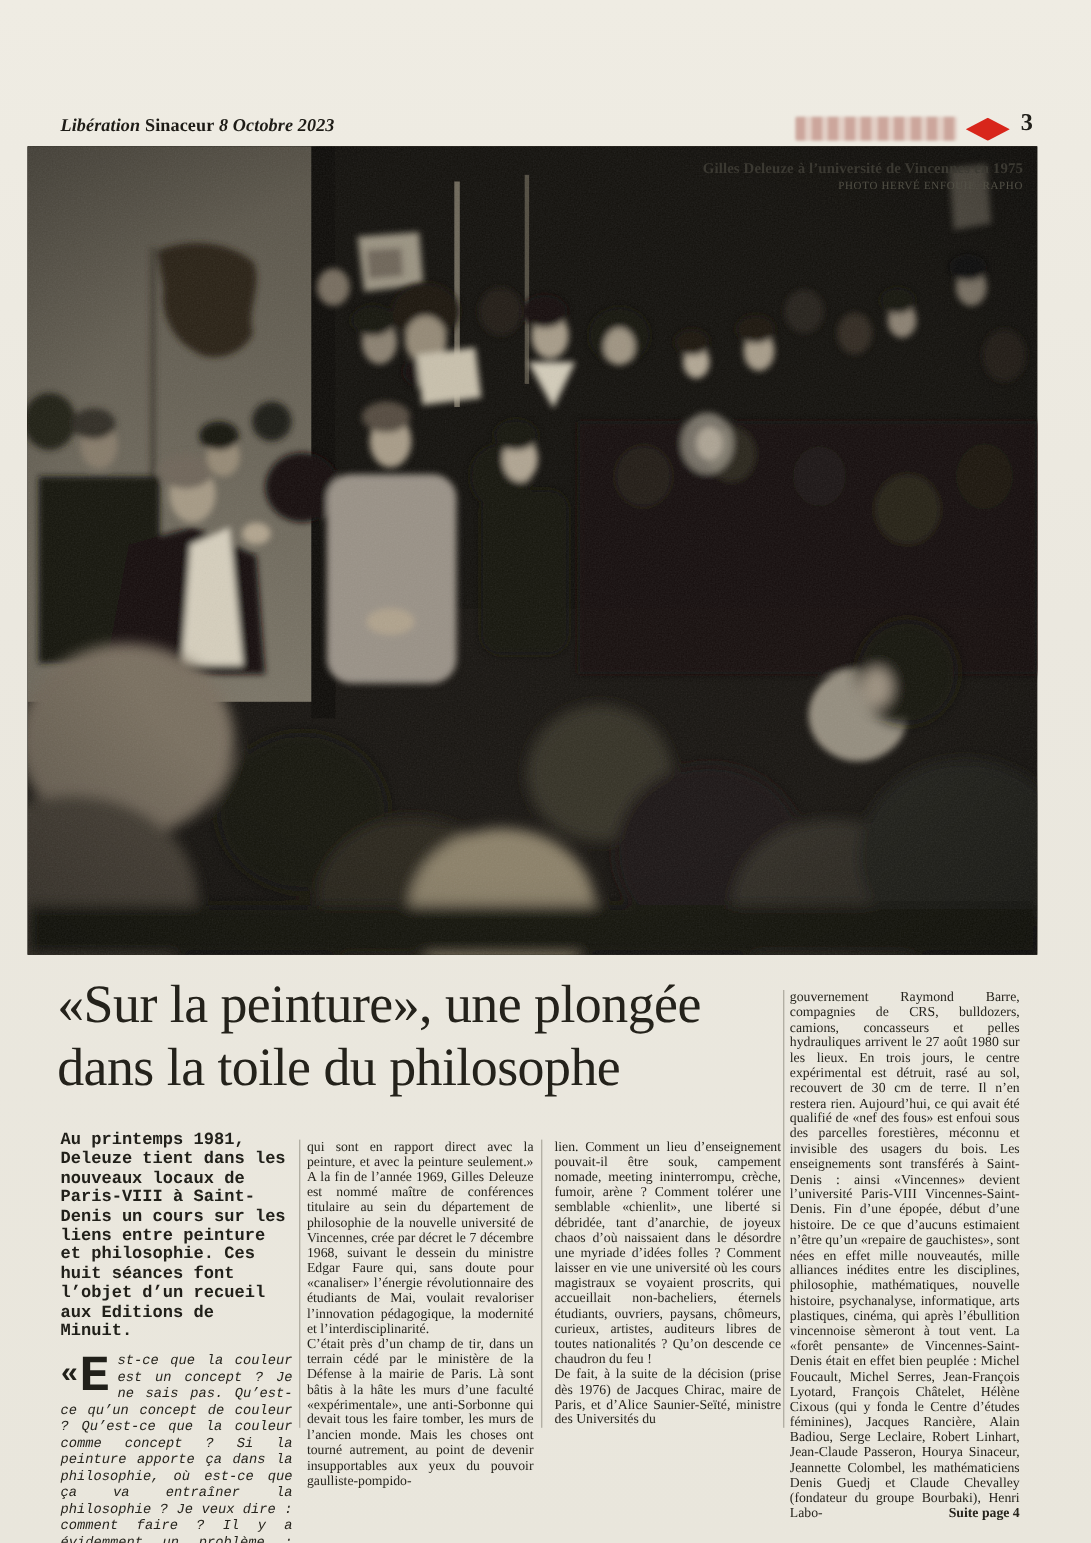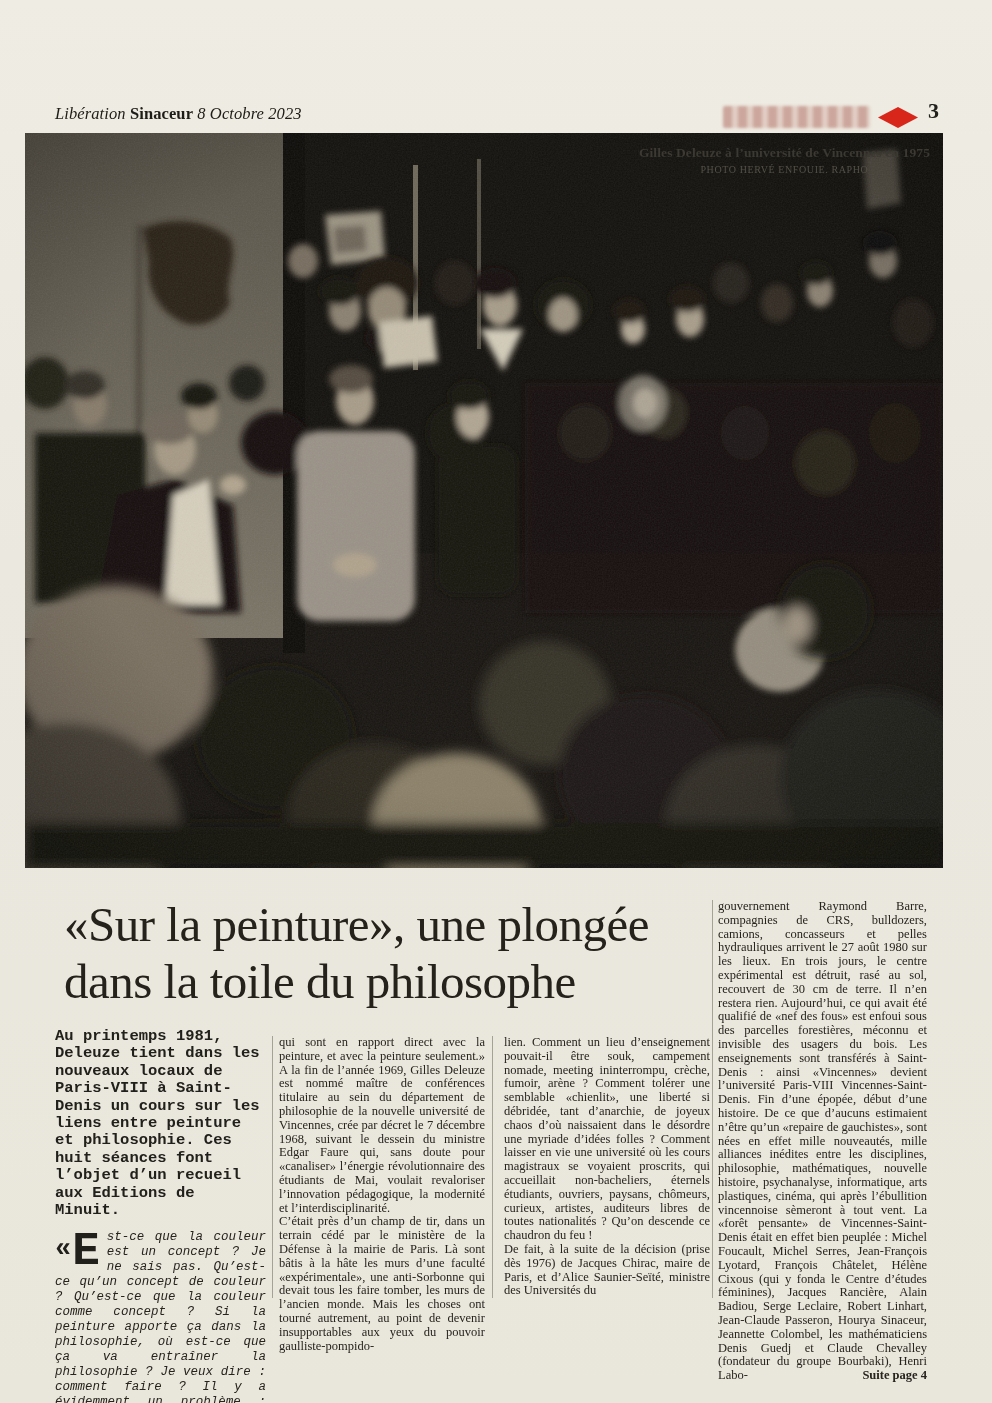--- a/index.html
+++ b/index.html
@@ -13,52 +13,52 @@
     overflow:hidden;
     font-family:"Liberation Serif","DejaVu Serif",serif;
     color:#26241d;
   }
   
   .masthead-left{
     position:absolute;left:55px;top:104px;
     font-size:16.5px;letter-spacing:.1px;color:#1e1c17;
     white-space:nowrap;
   }
-  .paper-name,.issue-date{font-style:italic;}
+  .paper-name,.issue-date{font-style:italic;font-weight:bold;}
   .issue-day{font-weight:700;font-style:normal;}
   .bleedthrough{
     position:absolute;left:723px;top:106px;width:147px;height:22px;
     background-color:rgba(214,178,168,.5);
     background-image:repeating-linear-gradient(90deg,rgba(152,72,60,.30) 0 9px,rgba(225,205,196,.18) 9px 15px);
     filter:blur(1.6px);
     border-radius:2px;
   }
   .diamond-wrap{position:absolute;left:878px;top:107px;width:40px;height:21px;}
   .page-number{
     position:absolute;left:928px;top:98px;
     font-size:22px;font-weight:700;color:#21201b;
   }
   
   .photo{
     position:absolute;left:25px;top:133px;width:918px;height:735px;margin:0;
     background:#17140f;
   }
   .photo svg{display:block;}
   .photo-caption{
-    position:absolute;top:12px;right:13px;text-align:center;line-height:1.25;margin-left:20px;
+    position:absolute;top:12px;right:13px;text-align:right;line-height:1.25;margin-left:20px;
   }
   .caption-title{
     font-size:13.5px;font-weight:600;color:#3b3932;letter-spacing:.1px;
   }
   .caption-credit{
     font-size:10px;color:#535147;letter-spacing:.6px;margin-top:2px;
   }
   
   .headline{
-    position:absolute;left:52px;top:884px;width:678px;margin:12px;
+    position:absolute;left:52px;top:884px;width:678px;margin:0;
     font-size:49px;line-height:57px;font-weight:500;
     letter-spacing:-.5px;color:#24221b;
   }
   .headline span{display:block;}
   
   .rule{position:absolute;width:1px;background:#a5a196;}
   .rule-1{left:272px;top:1036px;height:262px;}
   .rule-2{left:492px;top:1036px;height:262px;}
   .rule-3{left:712px;top:900px;height:398px;}
   

